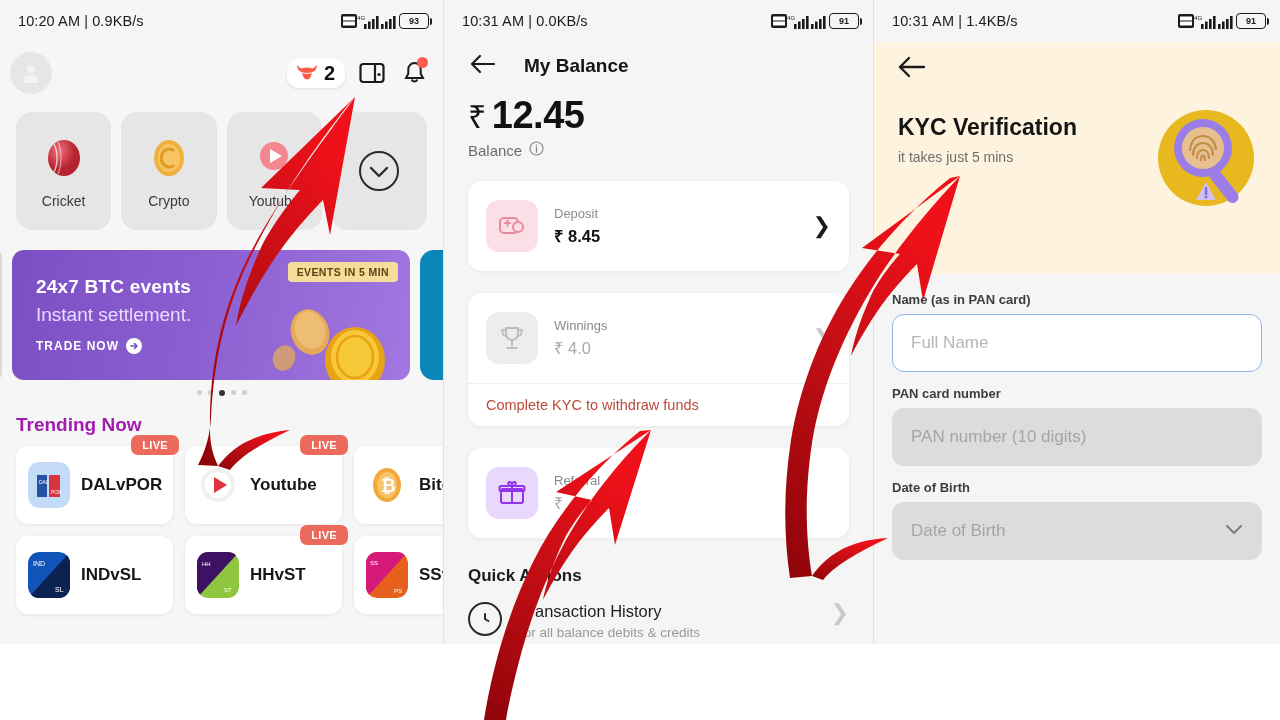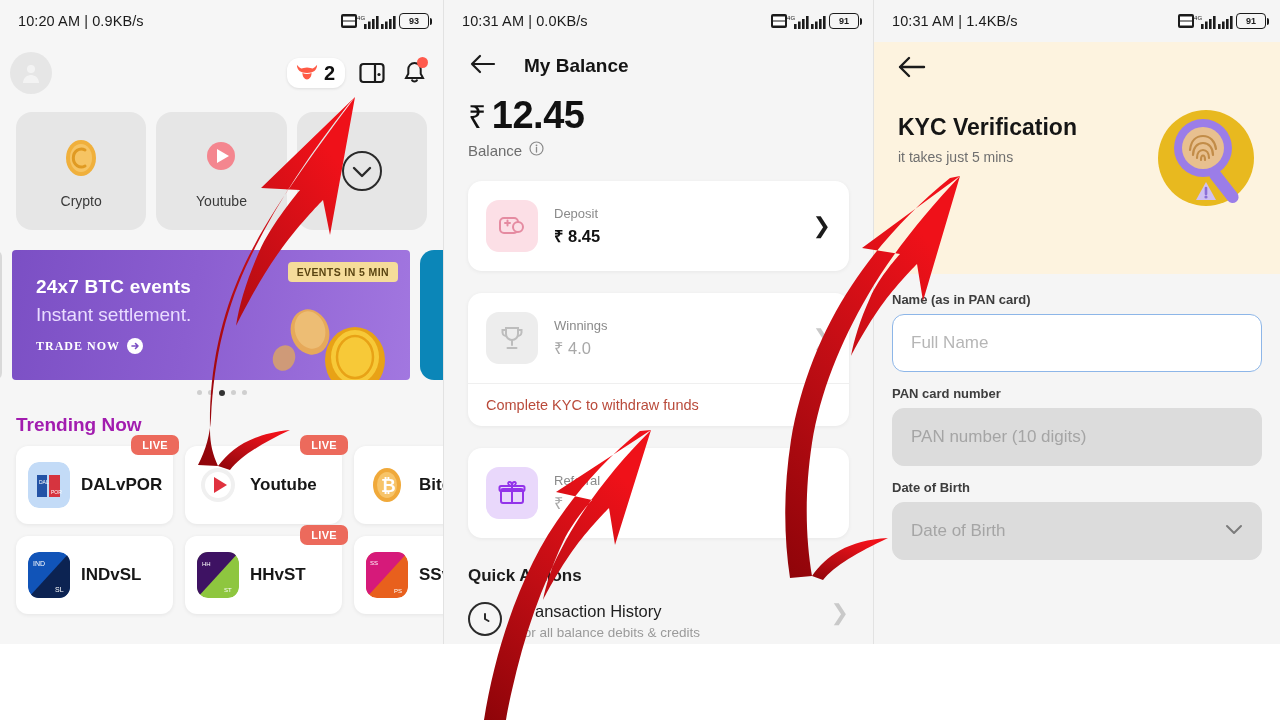--- a/index.html
+++ b/index.html
@@ -51,29 +51,29 @@
   .cat{
     flex:1; height:118px; background:#e6e6e6; border-radius:16px;
     display:flex; flex-direction:column; align-items:center; justify-content:center; gap:10px;
   }
   .cat-label{ font-size:14px; color:#3a3a3a; font-weight:400; }
   .cat-emoji{ width:50px;height:50px;display:flex;align-items:center;justify-content:center; }
 
   .banner-wrap{ margin-top:20px; position:relative; height:130px; overflow:hidden; }
   .banner-strip{ display:flex; gap:10px; padding-left:-10px; position:absolute; left:-12px; }
   .banner{
-    width:398px;height:130px;border-radius:4px;position:relative;overflow:hidden;flex:none;
+    width:398px;height:130px;border-radius:12px;position:relative;overflow:hidden;flex:none;
   }
   .banner.b-purple{ background:linear-gradient(100deg,#7b4fc4 0%,#8b5ed0 45%,#a277e0 100%); }
   .banner.b-edge{ width:14px; background:#d9d9d9; border-radius:14px; }
   .banner.b-blue{ width:60px; background:#0b86b8; border-radius:14px; }
   .banner-inner{ padding:26px 0 0 24px; position:relative; z-index:2; }
   .banner h3{ color:#fff;font-size:19px;font-weight:700;letter-spacing:.2px; }
   .banner p{ color:#e9dcff;font-size:19px;margin-top:6px; }
-  .trade-now{ display:flex;align-items:center;gap:7px;margin-top:12px;color:#fff;font-size:12px;font-weight:700;letter-spacing:1px;font-family:Liberation Serif, serif; }
+  .trade-now{ display:flex;align-items:center;gap:7px;margin-top:12px;color:#fff;font-size:12px;font-weight:700;letter-spacing:1px; }
   .trade-circ{ width:16px;height:16px;border-radius:50%;background:#fff;display:flex;align-items:center;justify-content:center; }
   .evt-badge{
     position:absolute;top:12px;right:12px;background:#f5dc9a;color:#5a4512;
     font-size:10.5px;font-weight:700;letter-spacing:.4px;padding:4px 9px;border-radius:4px;z-index:3;
   }
   .coins{ position:absolute; right:10px; bottom:-14px; z-index:1; }
   .dots{ display:flex;justify-content:center;gap:6px;margin-top:10px; }
   .dot{ width:5px;height:5px;border-radius:50%;background:#cfcfcf; }
   .dot.on{ background:#333; width:6px;height:6px; }
 
@@ -199,20 +199,36 @@
           <svg width="25" height="26" viewBox="0 0 25 26">
             <path d="M12.5 3c-3.6 0-6.2 2.8-6.2 6.3v4.4L4 18h17l-2.3-4.3V9.3C18.7 5.8 16.1 3 12.5 3z" fill="none" stroke="#1b1b1b" stroke-width="2"></path>
             <path d="M9.8 19.5a2.8 2.8 0 0 0 5.4 0" fill="none" stroke="#1b1b1b" stroke-width="2"></path>
           </svg>
           <span class="bell-dot"></span>
         </div>
       </div>
     </div>
 
     <div class="cat-row">
+      <div class="cat">
+        <span class="cat-emoji">
+          <svg width="46" height="46" viewBox="0 0 46 46">
+            <defs>
+                <radialGradient id="cball" cx="35%" cy="30%">
+                  <stop offset="0%" stop-color="#f2707a"></stop>
+                  <stop offset="100%" stop-color="#b4242f"></stop>
+                </radialGradient>
+              </defs>
+            <ellipse cx="23" cy="23" rx="16" ry="18" fill="url(#cball)"></ellipse>
+            <path d="M13 9c4 8 4 20 0 28" stroke="#fff" stroke-width="1.4" fill="none" opacity=".7"></path>
+            <path d="M17 7c4 9 4 23 0 32" stroke="#fff" stroke-width="1.1" fill="none" opacity=".55"></path>
+          </svg>
+        </span>
+        <span class="cat-label">Cricket</span>
+      </div>
       <div class="cat">
         <span class="cat-emoji">
           <svg width="46" height="46" viewBox="0 0 46 46">
             <ellipse cx="23" cy="23" rx="15" ry="18" fill="#f0b03c"></ellipse>
             <ellipse cx="23" cy="23" rx="11" ry="14" fill="#f6c463"></ellipse>
             <path d="M27 15a8 9 0 1 0 0 16" stroke="#e09a22" stroke-width="3" fill="none" stroke-linecap="round"></path>
           </svg>
         </span>
         <span class="cat-label">Crypto</span>
       </div>

